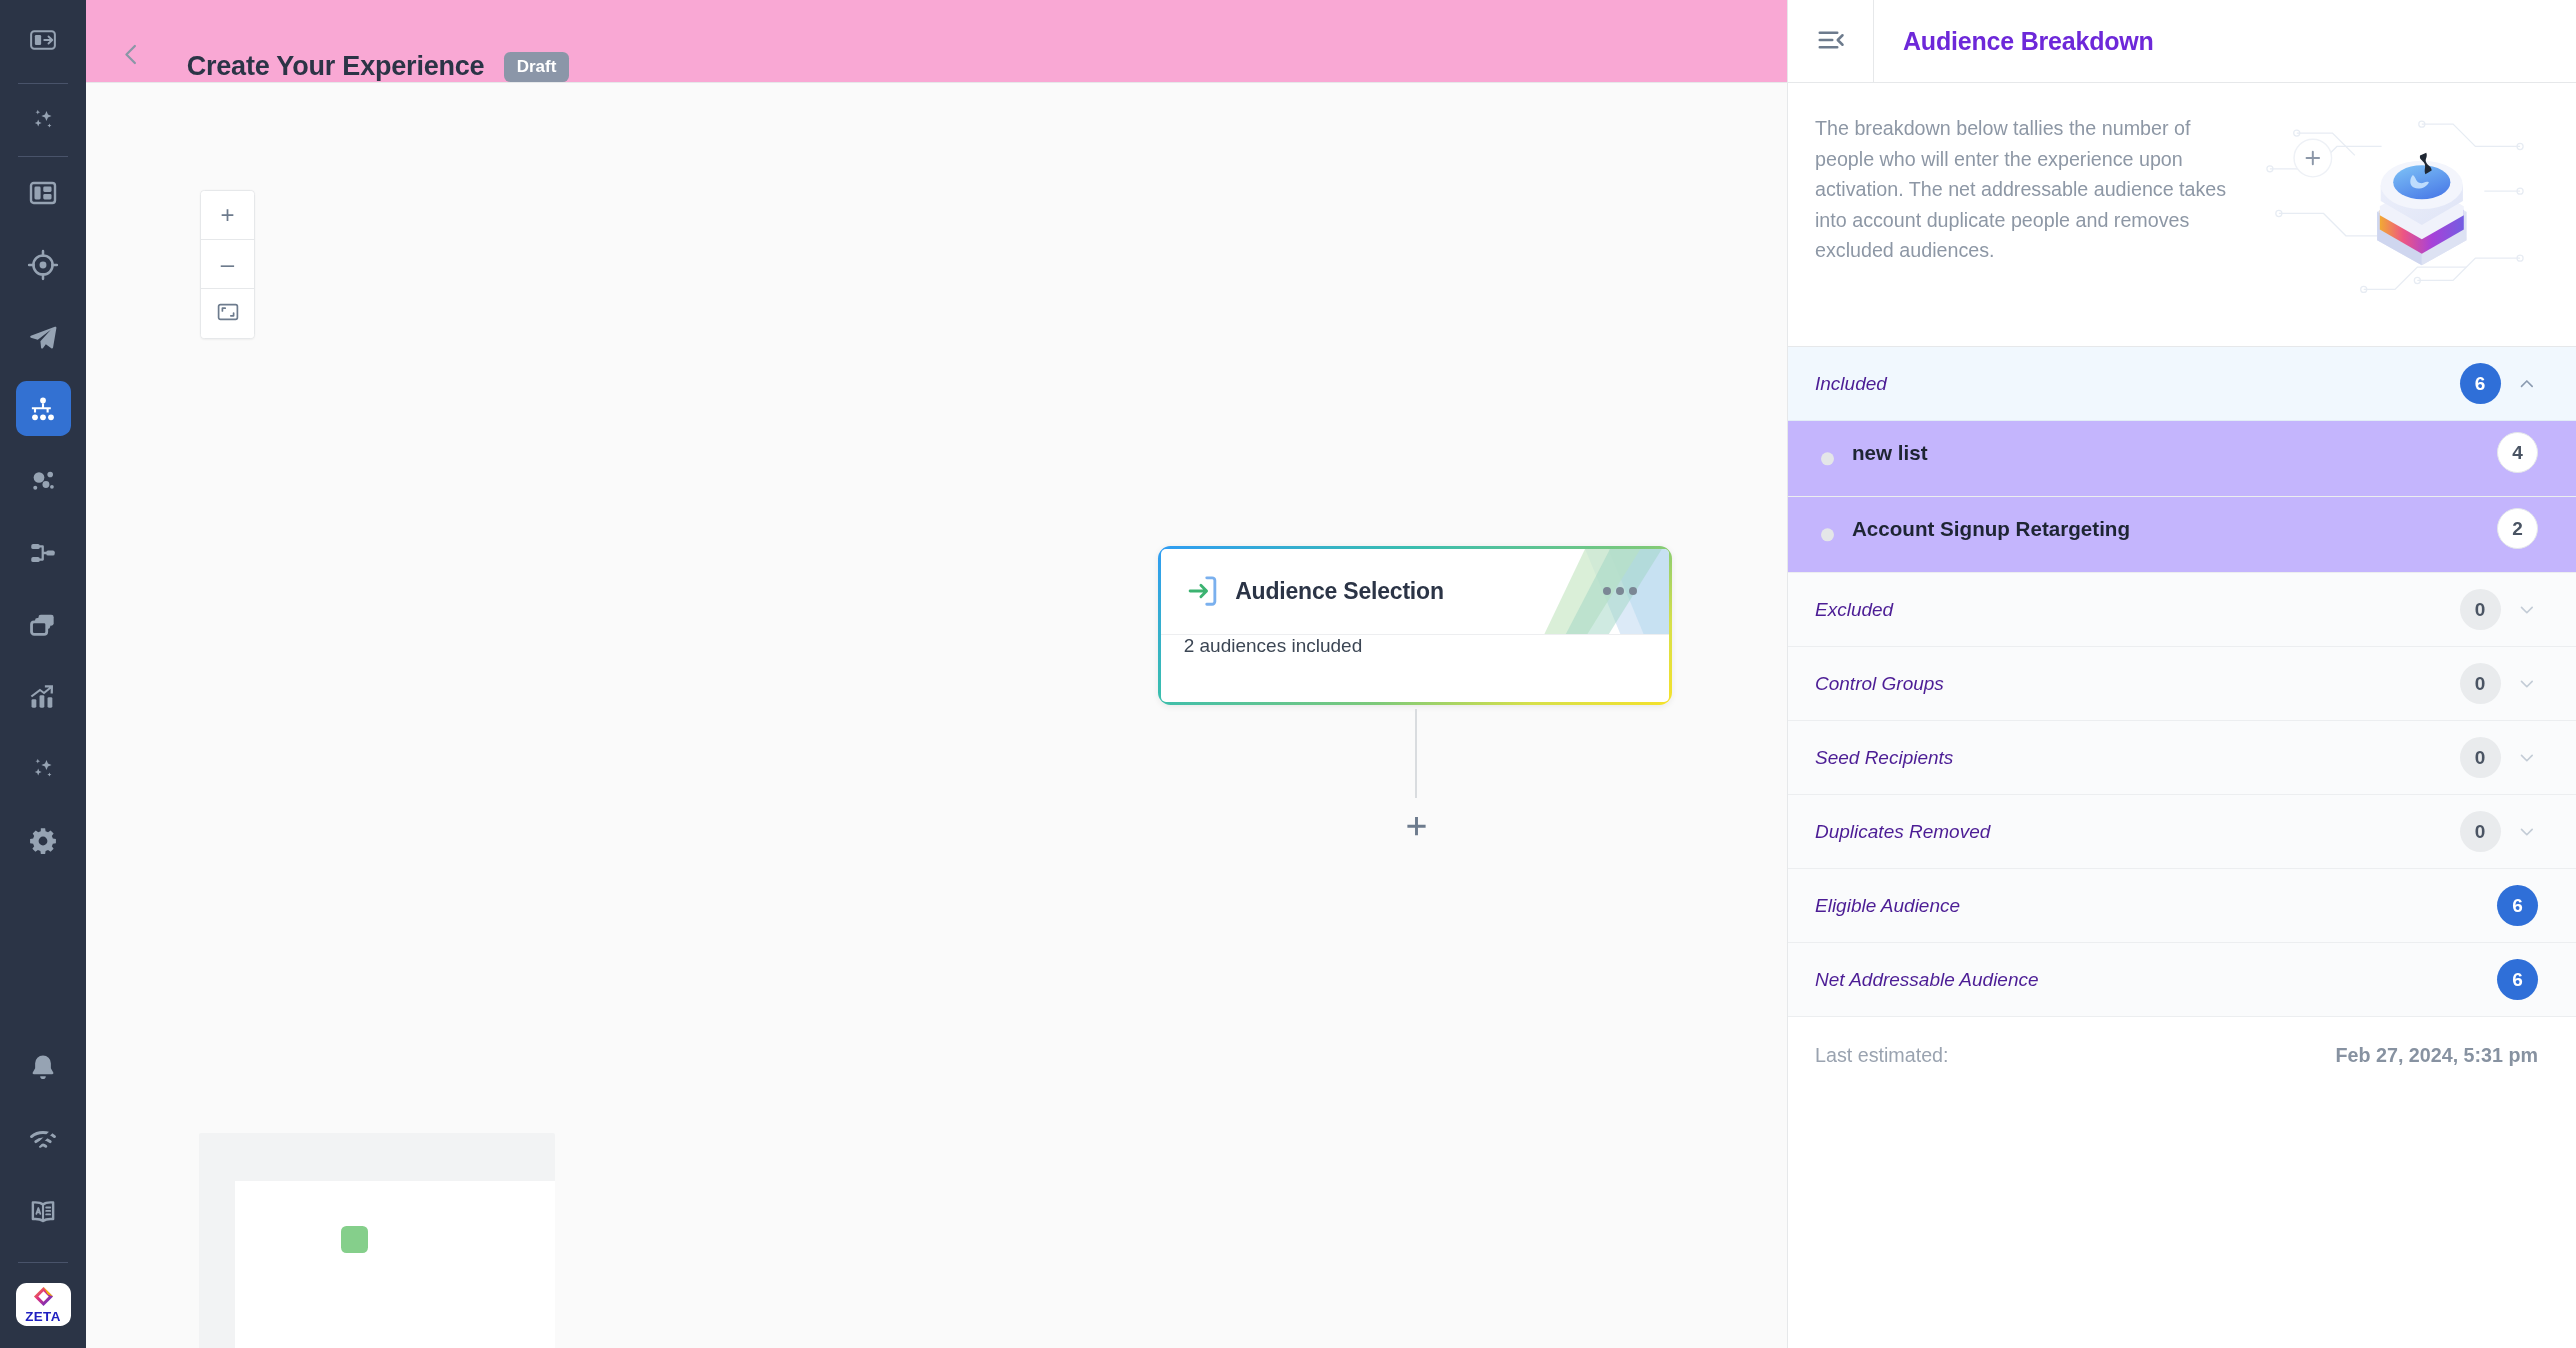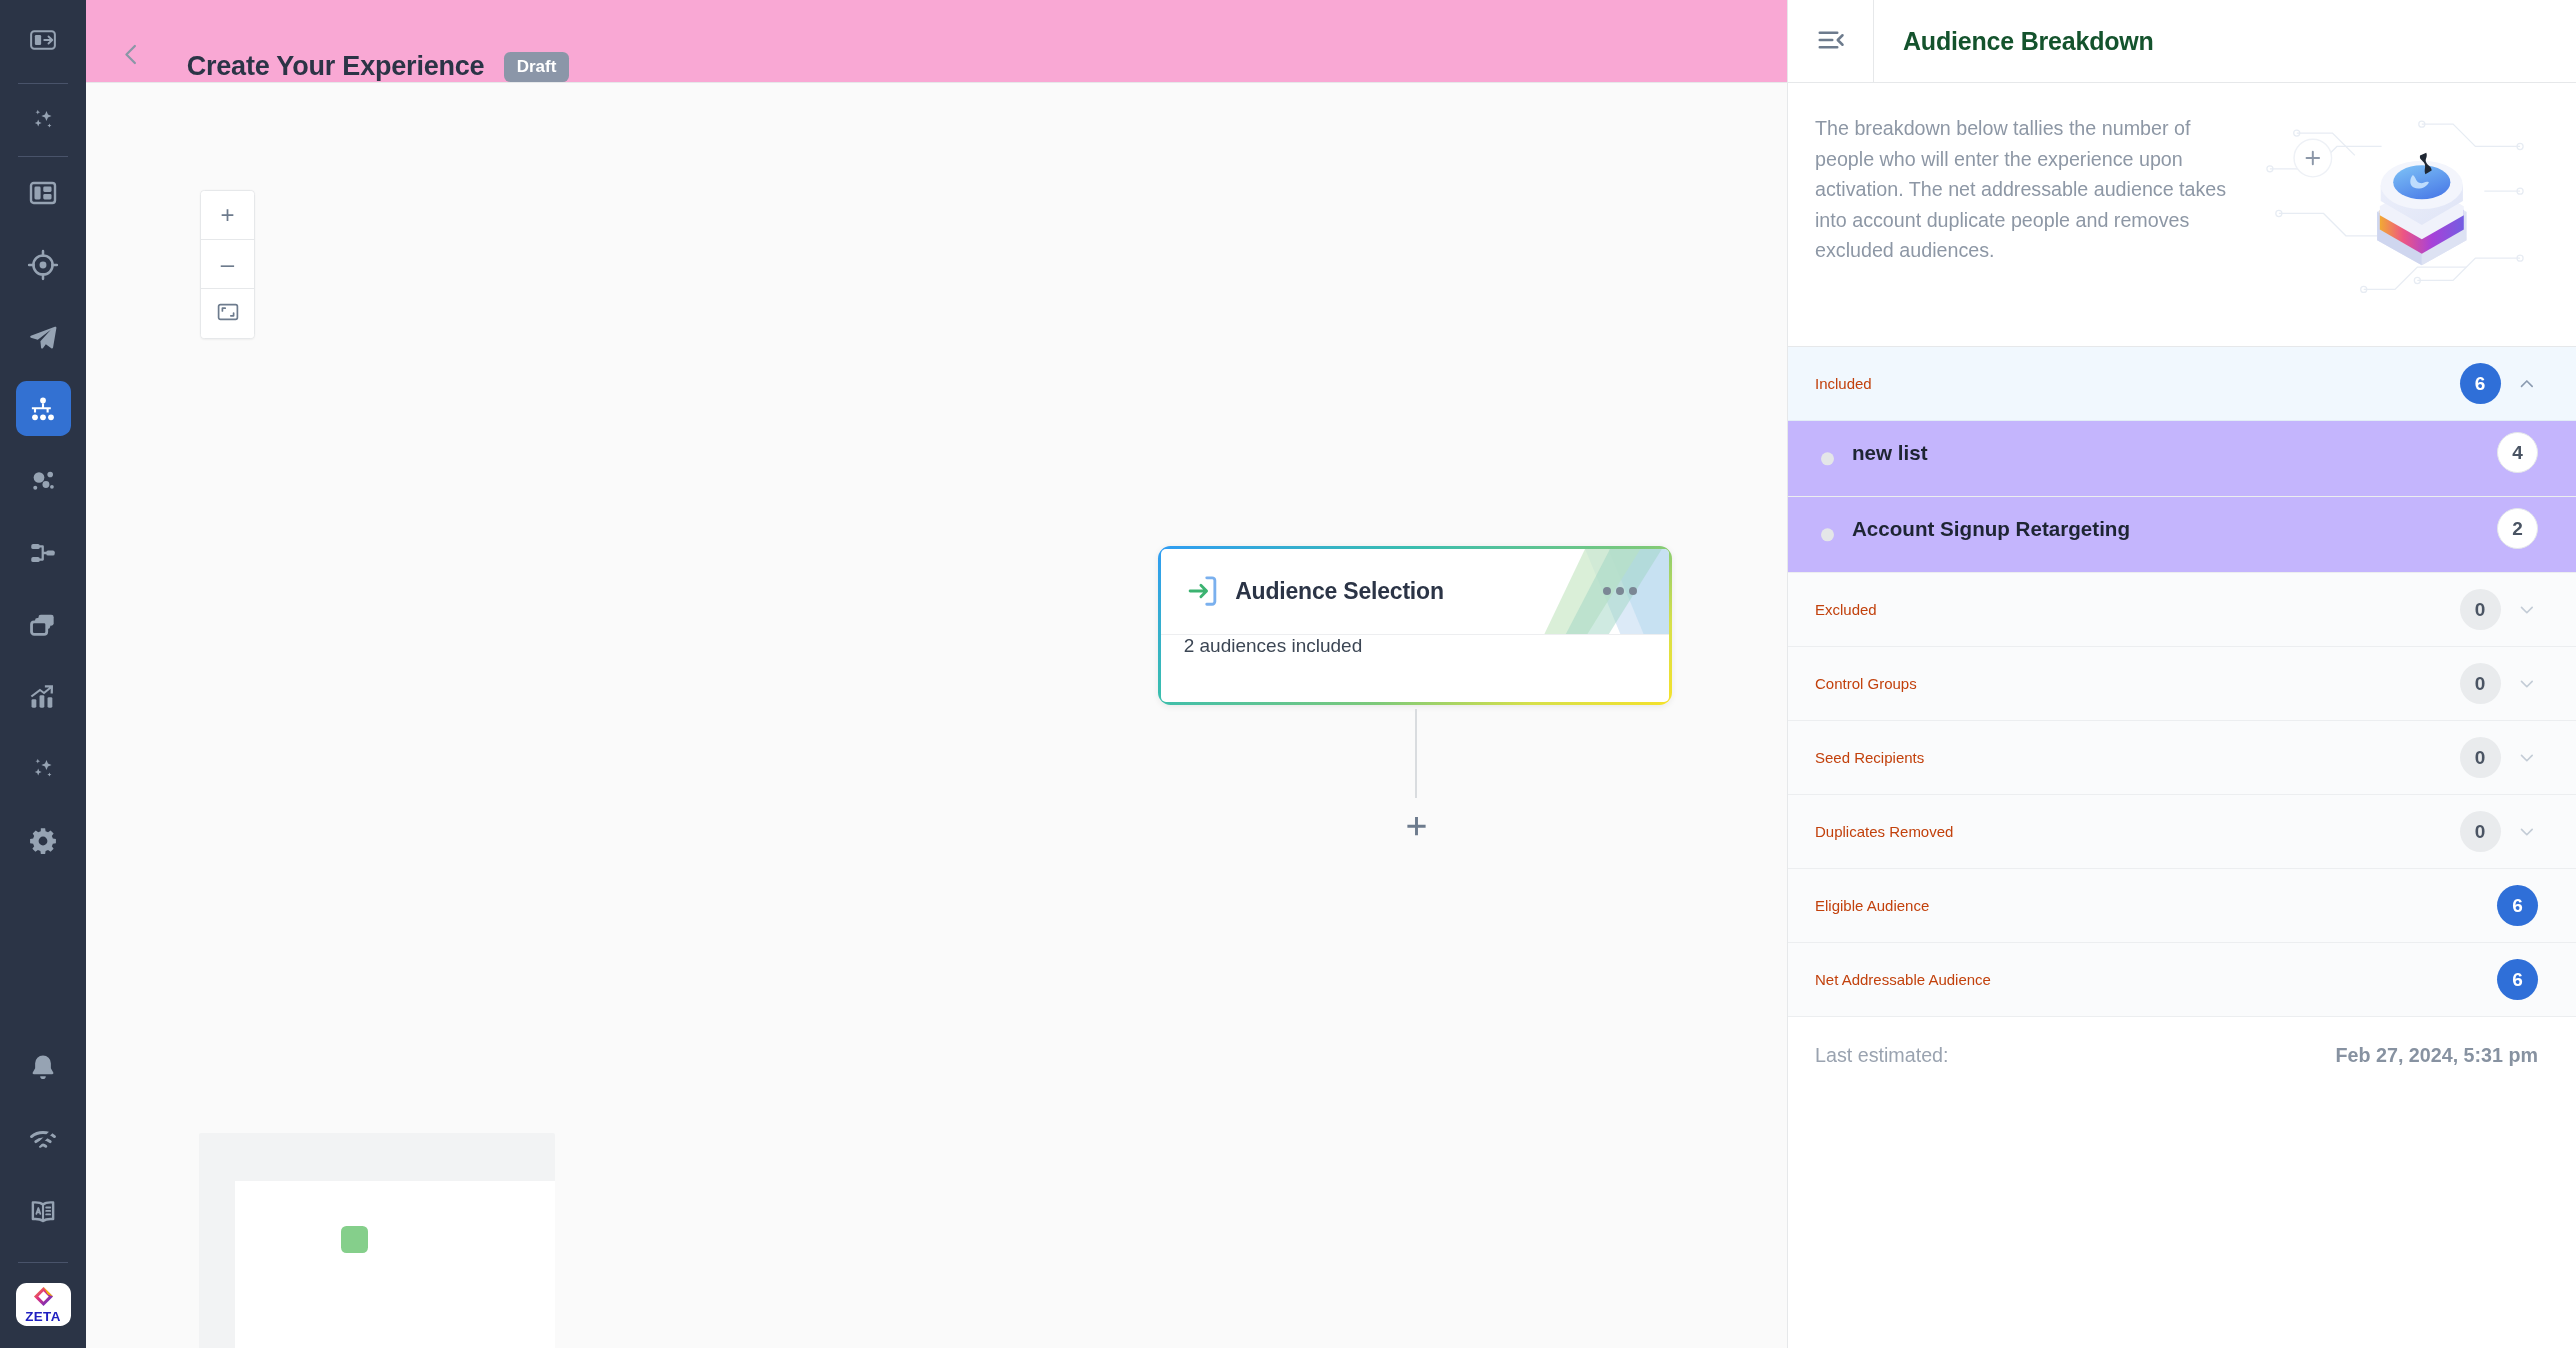--- a/index.html
+++ b/index.html
@@ -132,39 +132,39 @@
     display: flex; flex-direction: column;
   }
   .panel-head {
     height: 83px; flex: 0 0 83px; display: flex; align-items: center;
     border-bottom: 0.9px solid #e6e8ea;
   }
   .panel-collapse {
     width: 86px; height: 83px; display: flex; align-items: center; justify-content: center;
     border-right: 0.9px solid #e6e8ea; cursor: pointer;
   }
-  .panel-title { font-size: 25px; font-weight: 700; color: #14532d; margin-left: 29px; letter-spacing: -0.2px; }
+  .panel-title { font-size: 25px; font-weight: 700; color: #6d28d9; margin-left: 29px; letter-spacing: -0.2px; }
 
   .panel-desc {
     position: relative; padding: 30px 36px 0 27px; height: 264px; flex: 0 0 264px;
     border-bottom: 0.9px solid #e6e8ea; overflow: hidden;
   }
   .panel-desc p {
     width: 420px; font-size: 19.7px; line-height: 1.55; color: #8d97a5;
   }
   .illus { position: absolute; right: 47px; top: 23px; width: 268px; height: 206px; }
 
   .rows { flex: 1 1 auto; overflow: hidden; }
   .row {
     height: 74px; display: flex; align-items: center;
     padding: 0 38px 0 27px; border-bottom: 0.9px solid #eceef0;
     background: #fafbfc; cursor: pointer; position: relative;
   }
   .row.hl { background: #f1f8fe; border-bottom-color: #e2edf6; }
-  .row .lbl { font-size: 15px; color: #c2410c; font-weight: 400; }
+  .row .lbl { font-size: 19px; color: #4c1d95; font-weight: 400; font-style: italic; }
   .row .right { margin-left: auto; display: flex; align-items: center; gap: 16px; }
   .badge {
     min-width: 41px; height: 41px; border-radius: 20.6px; padding: 0 12.5px;
     display: flex; align-items: center; justify-content: center;
     font-size: 19px; font-weight: 600;
   }
   .badge.blue { background: #2f6fd8; color: #ffffff; }
   .badge.gray { background: #e9ebed; color: #4a5463; }
   .badge.ghost { background: #ffffff; color: #4a5463; border: 0.9px solid #e4e7ea; }
   .chev { width: 21.5px; height: 21.5px; display: flex; align-items: center; justify-content: center; }

